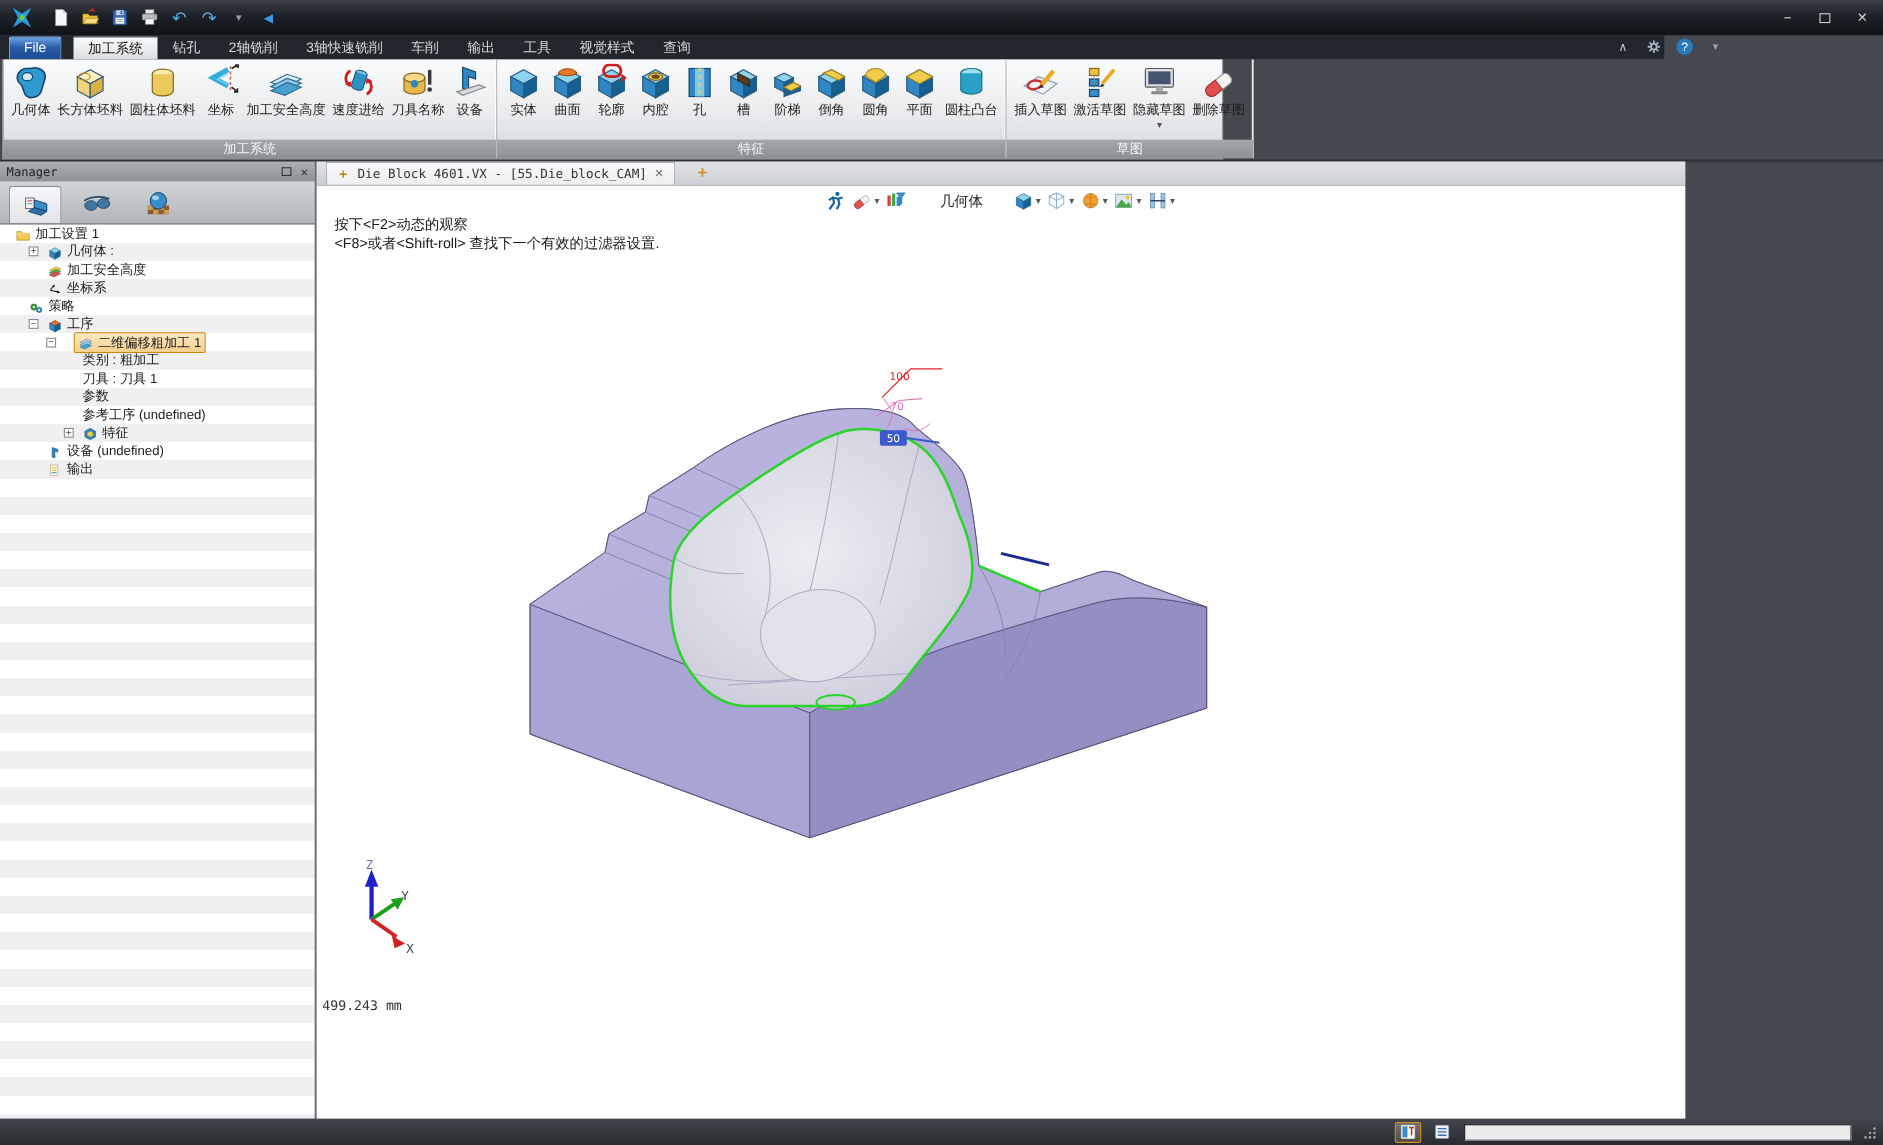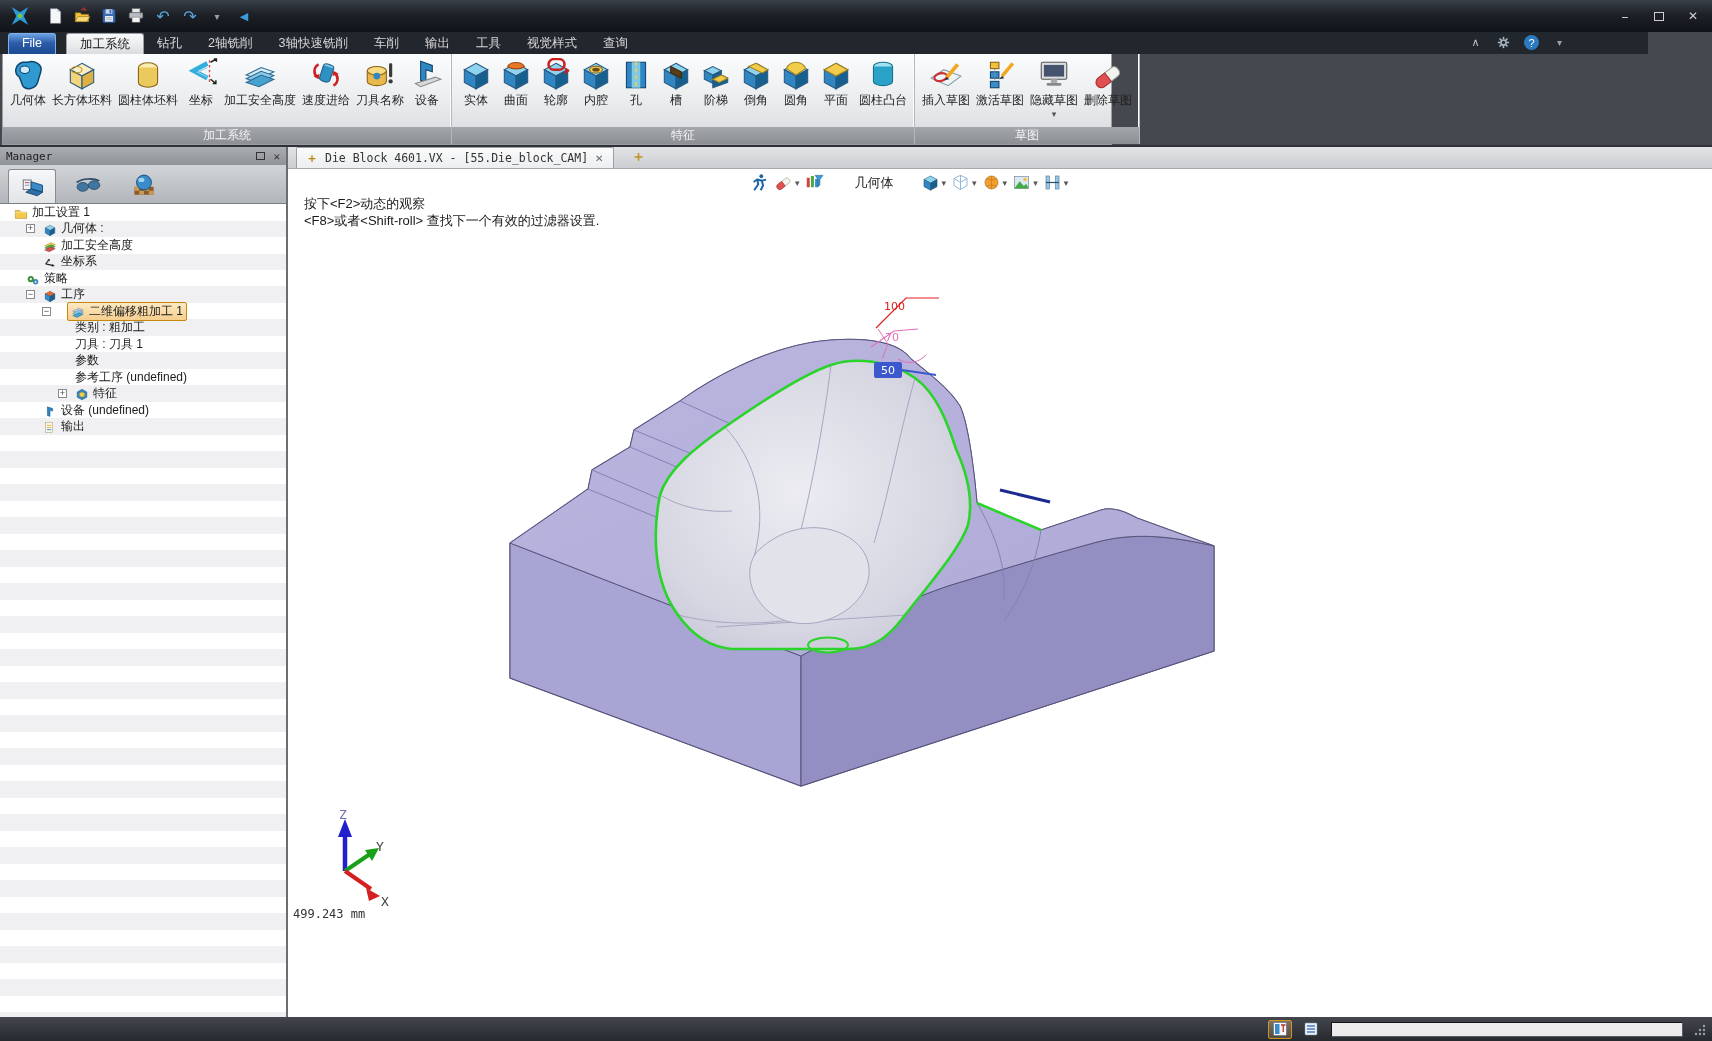--- a/index.html
+++ b/index.html
@@ -15,21 +15,21 @@
     display:flex; align-items:center; padding:0 8px; color:#e4e4e4; }
   .qicons { display:flex; align-items:center; gap:9px; margin-left:14px; }
   .menus { display:flex; align-items:center; gap:4px; margin-left:16px; }
   .menu-item { font-size:13px; color:#e8e8e8; padding:3px 9px; cursor:default; }
   .tcenter { position:absolute; left:856px; top:0; height:32px; display:flex; align-items:center; gap:46px; font-size:13px; color:#dadada; white-space:nowrap; }
   .wbtns { position:absolute; right:10px; top:0; height:32px; display:flex; align-items:center; gap:16px; }
   .wb { color:#cfcfcf; font-size:13px; width:18px; text-align:center; cursor:default; }
   .wb-box { display:inline-block; width:10px; height:9px; border:1px solid #cfcfcf; }
 
   
-  .tabrow { position:absolute; left:0; top:32px; width:1648px; height:22px; background:#22262d; display:flex; align-items:flex-end; }
+  .tabrow { position:absolute; left:0; top:32px; width:1513px; height:22px; background:#22262d; display:flex; align-items:flex-end; }
   .filetab { margin-left:8px; margin-right:10px; width:48px; height:21px; border-radius:3px 3px 0 0;
     background:linear-gradient(#6aa2e4,#2c5ca8 45%,#1c4a94); border:1px solid #7ab0ea; border-bottom:none;
     color:#fff; font-size:12.5px; text-align:center; line-height:19px; cursor:default; }
   .rtab { height:21px; padding:0 13px; font-size:12.5px; color:#d8d8d8; line-height:20px; cursor:default; white-space:nowrap; }
   .rtab.active { background:linear-gradient(#f8f9fa,#e8eaec 60%,#dadde0); color:#151515; border:1px solid #9aa0a6; border-bottom:none; border-radius:3px 3px 0 0; }
   .tabrow-right { position:absolute; left:1468px; top:35px; display:flex; align-items:center; gap:13px; }
   .helpcirc { width:15px; height:15px; border-radius:50%; background:#2a7ac0; color:#fff; font-size:11px; display:flex; align-items:center; justify-content:center; }
 
   
   .ribbon { position:absolute; left:0; top:54px; width:1712px; height:93px; background:#45484e; border-bottom:2px solid #2e3136; }
@@ -37,21 +37,21 @@
     background:linear-gradient(#fbfcfd,#eaecee 52%,#d5d8db); border:1px solid #9a9da2; border-top:none; }
   .rgroup { display:flex; flex-direction:column; border-right:1px solid #b4b7bb; box-shadow:inset -1px 0 0 #fbfcfd; }
   .ritems { flex:1; display:flex; align-items:flex-start; padding:4px 4px 0 4px; }
   .ritem { display:flex; flex-direction:column; align-items:center; padding:0 3px; cursor:default; position:relative; }
   .ritem .ic { width:34px; height:34px; margin-bottom:2px; }
   .rtext { font-size:12px; line-height:13px; white-space:nowrap; color:#1e1e1e; }
   .rdrop { font-size:9px; color:#555; line-height:8px; margin-top:3px; }
   .glabel { height:17px; background:linear-gradient(#a3a6aa,#8c8f93); color:#f4f4f4; font-size:12px; text-align:center; line-height:17px; }
 
   
-  .main { position:absolute; left:0; top:147px; width:1712px; height:870px; display:flex; }
+  .main { position:absolute; left:0; top:147px; width:1532px; height:870px; display:flex; }
 
   
   .panel { width:288px; background:#989ca0; border-right:2px solid #6a6d72; display:flex; flex-direction:column; }
   .phead { height:18px; background:linear-gradient(#aaadb1,#8f9296); display:flex; align-items:center; padding:0 6px;
     font-family:"DejaVu Sans Mono",monospace; font-size:11px; color:#222; }
   .phead .sp { flex:1; }
   .phbtn { color:#333; font-size:11px; margin-left:8px; cursor:default; }
   .phbox { display:inline-block; width:9px; height:8px; border:1px solid #333; margin-left:8px; }
   .ptabs { height:38px; background:linear-gradient(#d2d5d8,#b2b5b9); display:flex; align-items:flex-end; padding:2px 4px 0 8px; gap:8px; }
   .ptab { width:48px; height:34px; display:flex; align-items:center; justify-content:center; cursor:default; }

